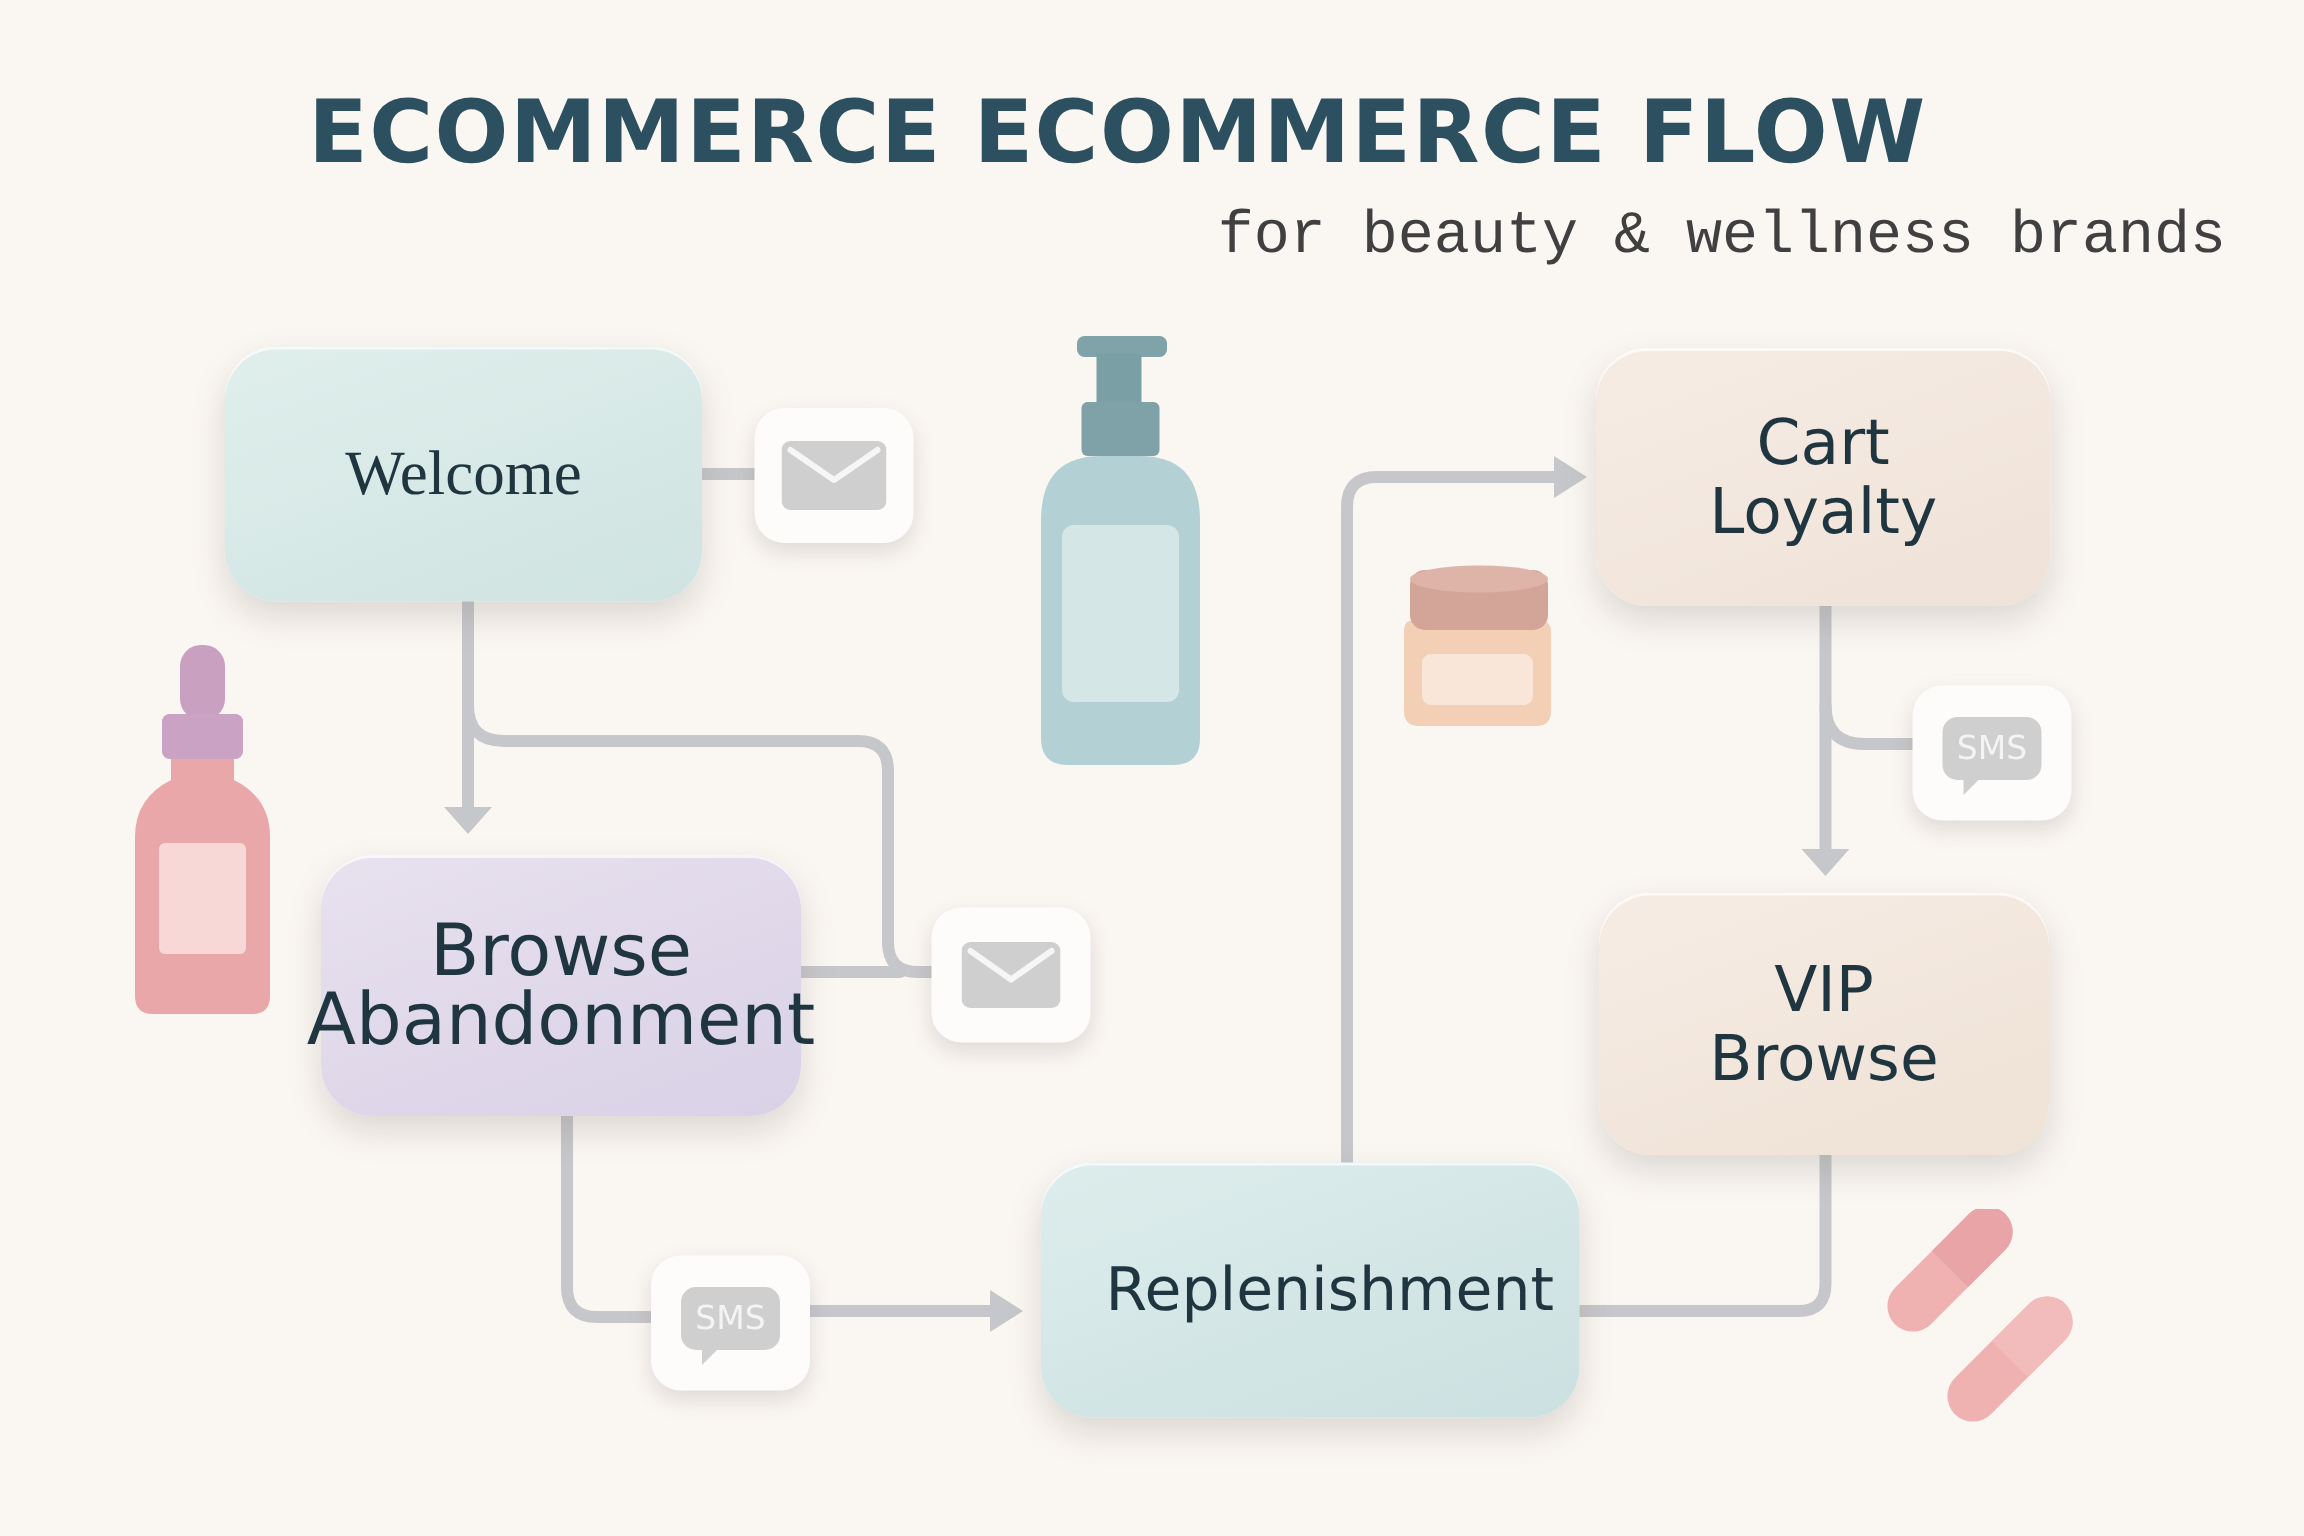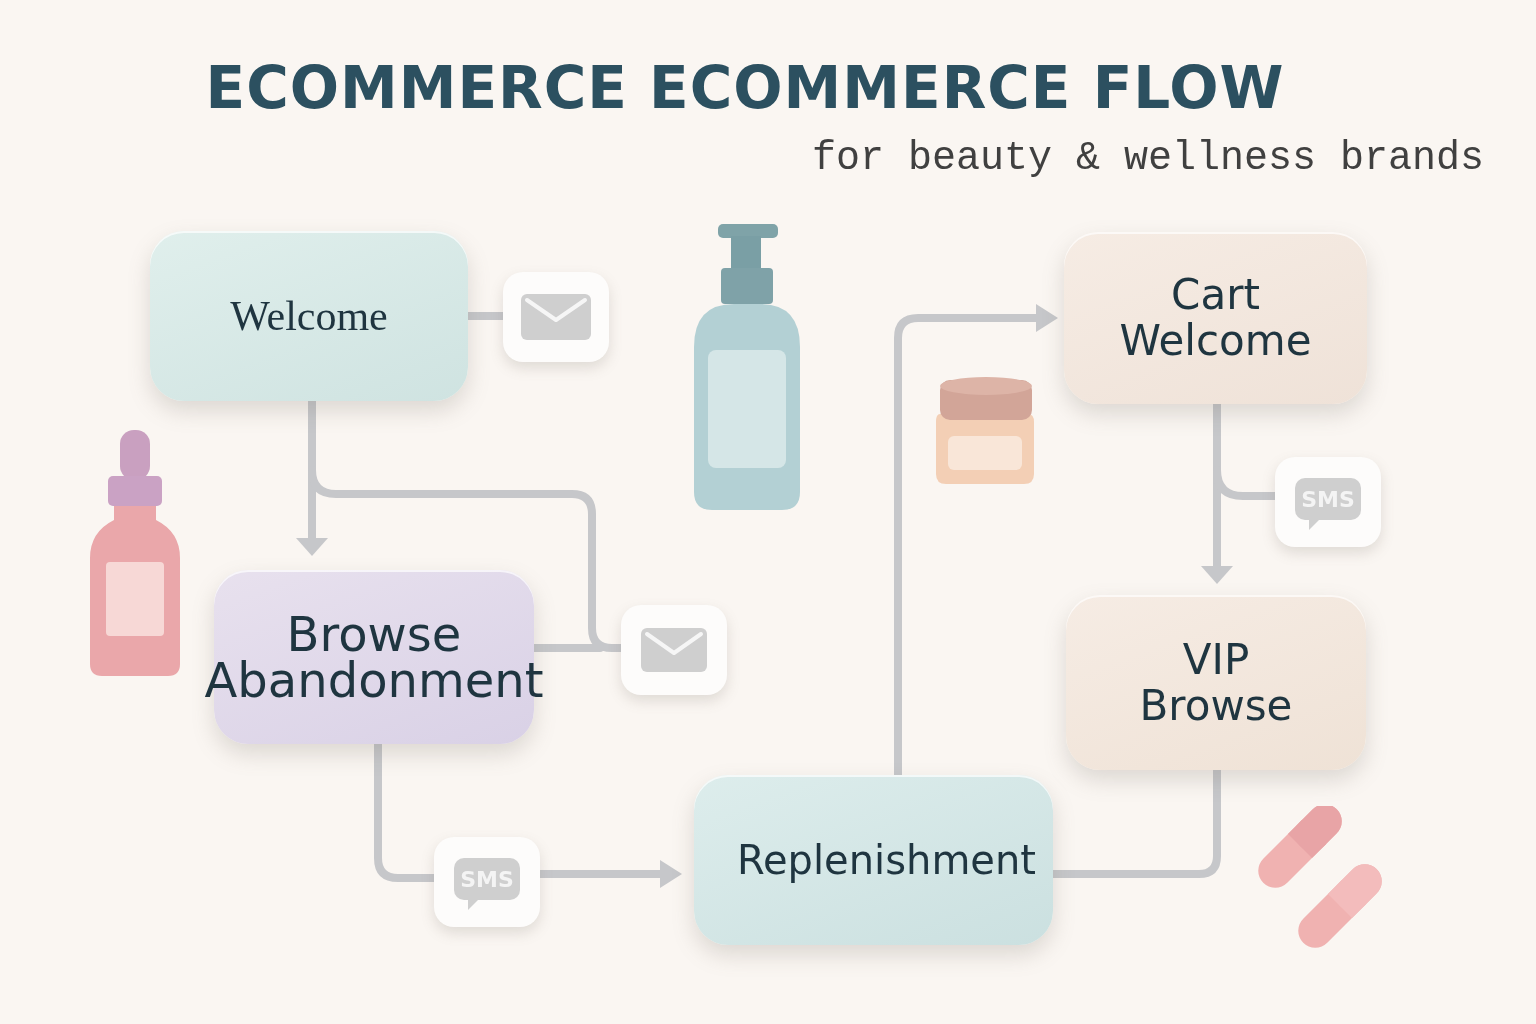--- a/index.html
+++ b/index.html
@@ -33,21 +33,21 @@
   .chan {
     position: absolute; width: 106px; height: 90px; border-radius: 20px; background: #fdfcfb;
     box-shadow: 0 6px 14px rgba(120,110,100,0.2); display: flex; align-items: center; justify-content: center;
   }
   .chan-email-1 { left: 503px; top: 272px; }
   .chan-email-2 { left: 621px; top: 605px; }
   .chan-sms-1 { left: 434px; top: 837px; }
   .chan-sms-2 { left: 1275px; top: 457px; }
   .sms-bubble { position: relative; width: 66px; height: 42px; background: #cfcfcf; border-radius: 10px; display: flex; align-items: center; justify-content: center; margin-top: -6px; }
   .sms-bubble::after { content: ""; position: absolute; left: 14px; bottom: -10px; border-left: 0 solid transparent; border-right: 12px solid transparent; border-top: 12px solid #cfcfcf; }
-  .sms-text { color: #f4f4f4; font-weight: bold; font-size: 22px; font-family: "DejaVu Sans", sans-serif; }
+  .sms-text { color: #f4f4f4; font-weight: normal; font-size: 22px; font-family: "DejaVu Sans", sans-serif; }
   .deco { position: absolute; }
 </style>
 </head>
 <body>
 
 <div class="title">ECOMMERCE ECOMMERCE FLOW</div>
 <div class="subtitle">for beauty &amp; wellness brands</div>
 
 <svg class="connectors" viewBox="0 0 1536 1024">
   <g fill="none" stroke="#c6c7ca" stroke-width="8" stroke-linecap="round" stroke-linejoin="round">
@@ -110,21 +110,21 @@
 </div>
 <div class="node n-browse">
   <span>Browse
 Abandonment</span>
 </div>
 <div class="node n-replen">
   <span>Replenishment</span>
 </div>
 <div class="node n-cart">
   <span>Cart
-Welcome</span>
+Loyalty</span>
 </div>
 <div class="node n-vip">
   <span>VIP
 Browse</span>
 </div>
 
 <div class="chan chan-email-1">
   <svg width="70" height="46" viewBox="0 0 70 46">
     <rect x="0" y="0" width="70" height="46" rx="6" fill="#cfcfcf"></rect>
     <path d="M6 6 L35 26 L64 6" fill="none" stroke="#f6f6f6" stroke-width="4" stroke-linecap="round" stroke-linejoin="round"></path>

